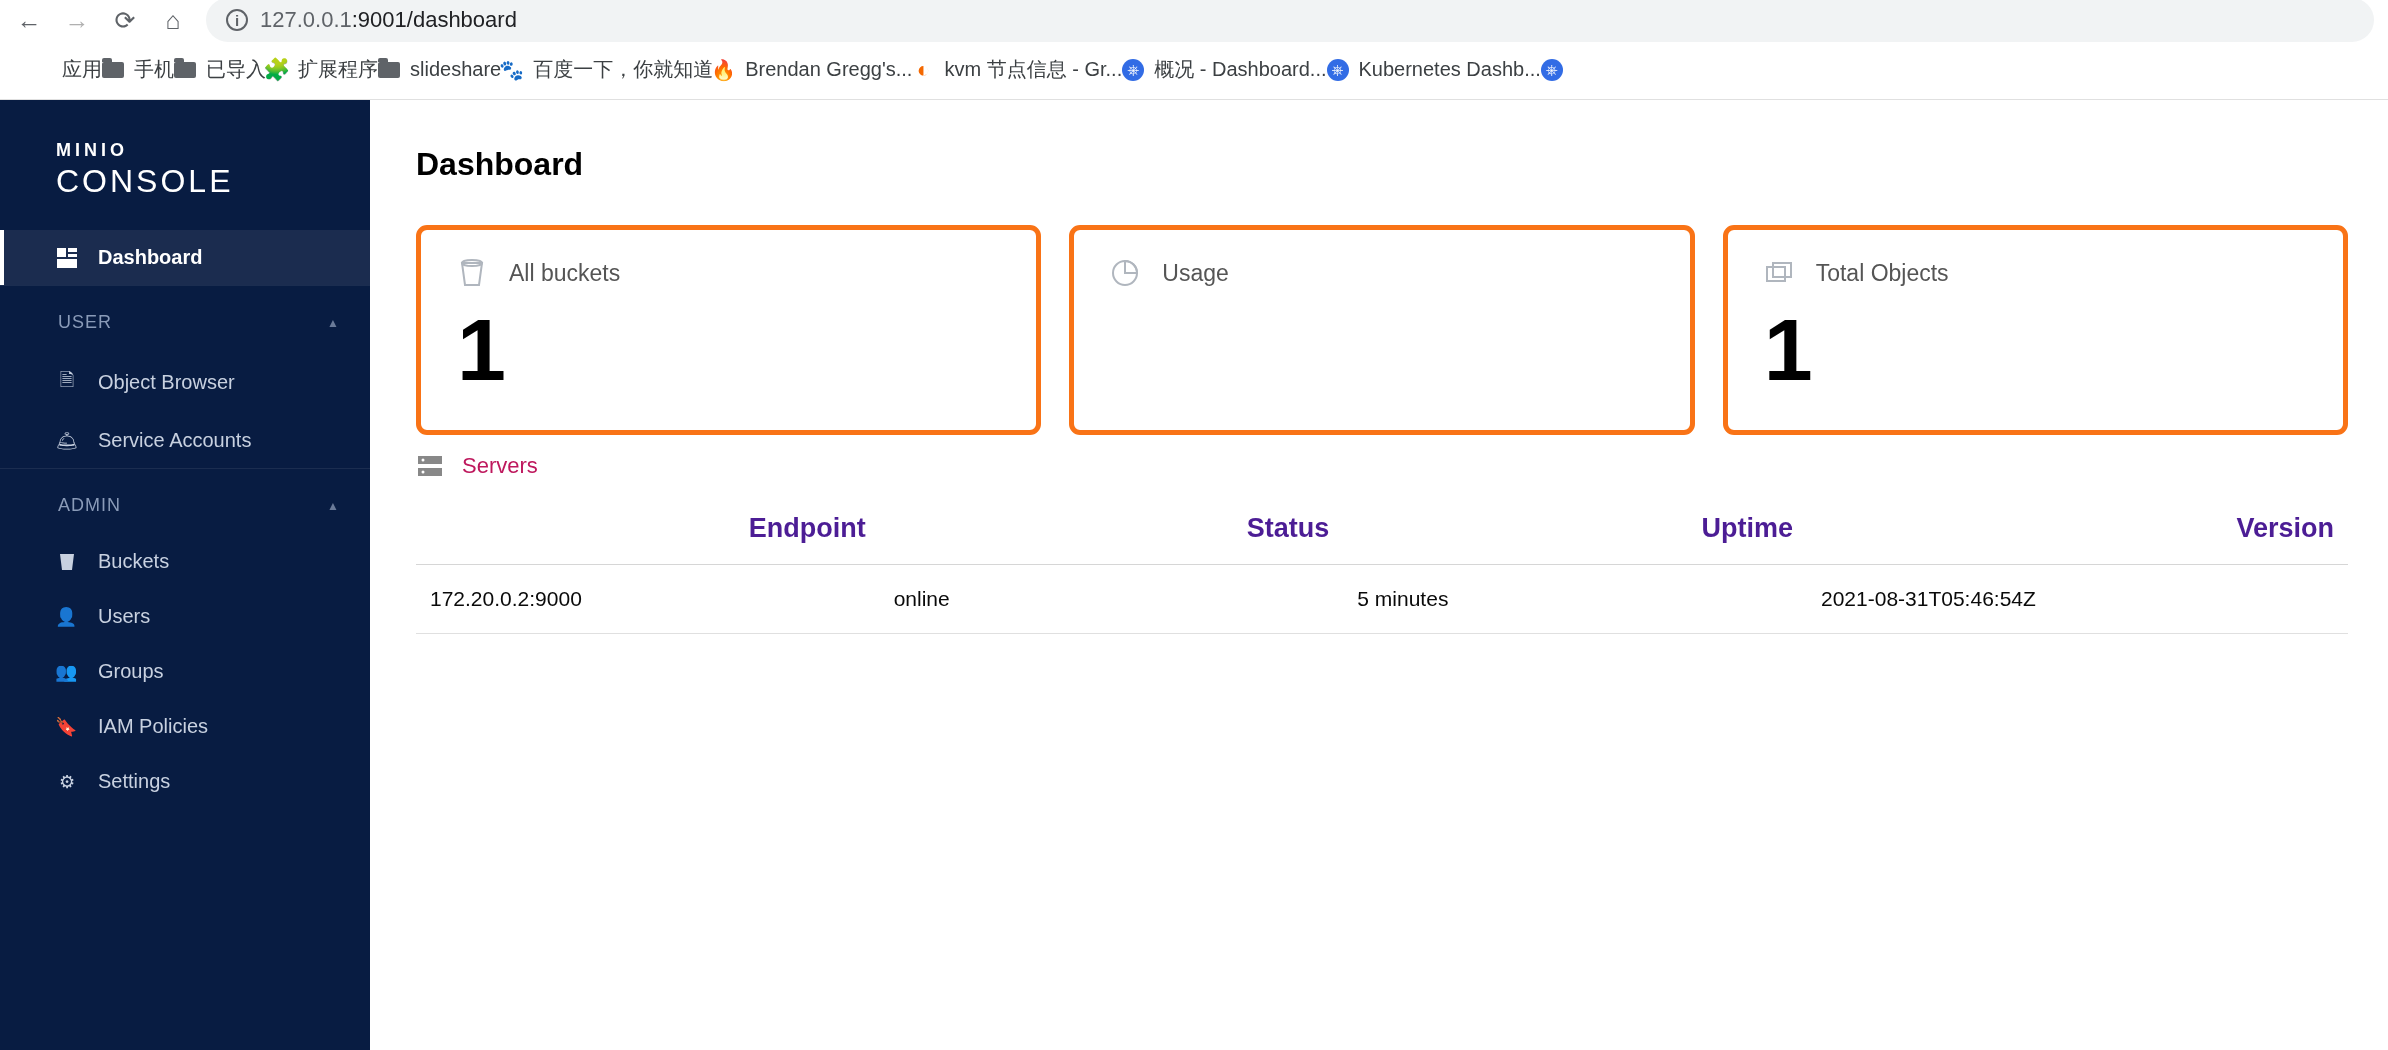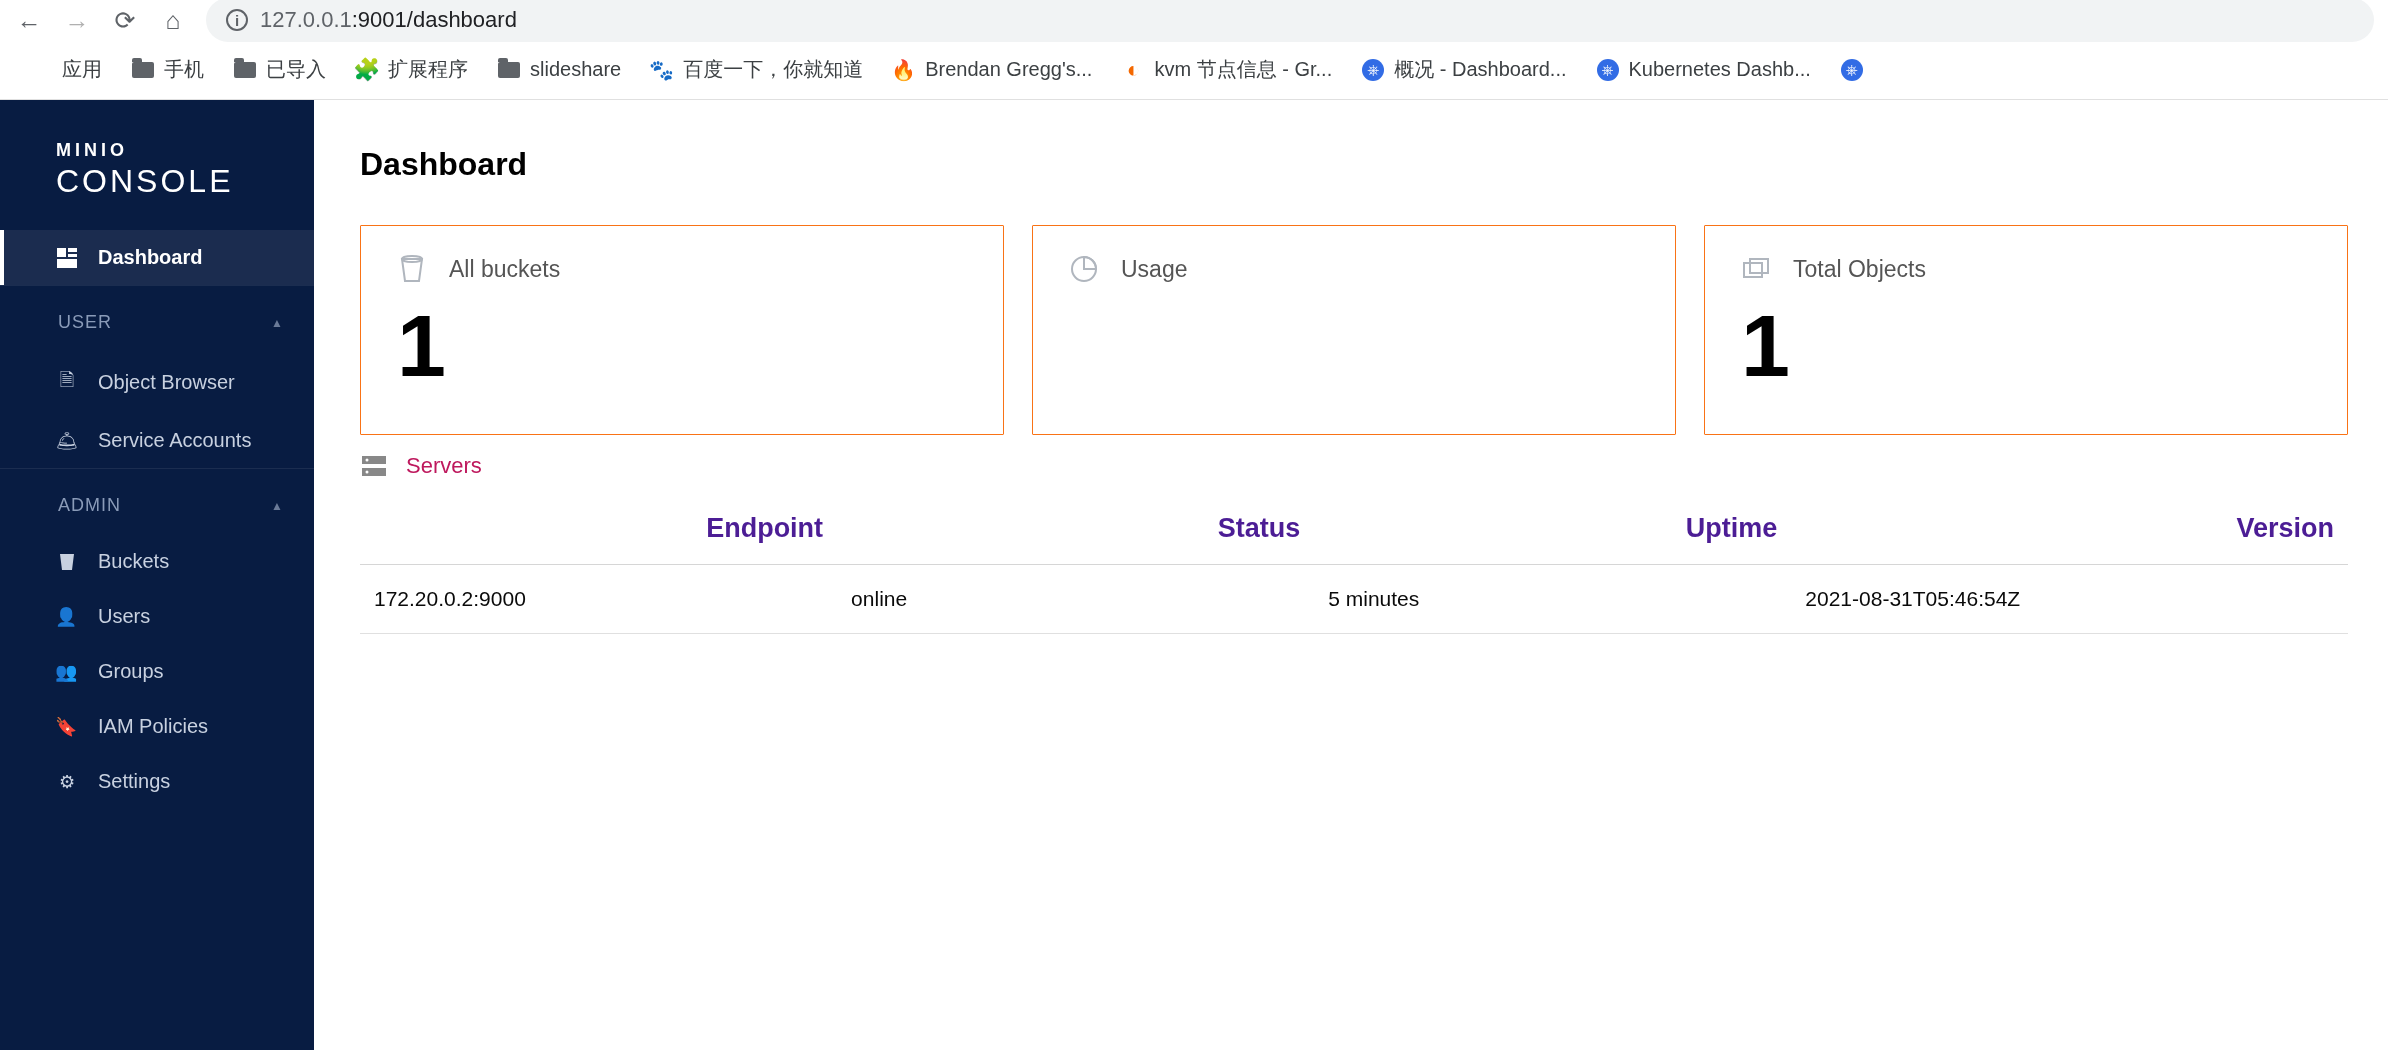--- a/index.html
+++ b/index.html
@@ -6,54 +6,54 @@
   body { width: 2388px; height: 1050px; overflow: hidden; background: #fff; }
 
   
   .browser-bar { height: 40px; display: flex; align-items: center; padding: 0 14px; gap: 18px; background: #fff; font-size: 25px; color: #5f6368; }
   .browser-bar .nav-btn { width: 30px; text-align: center; cursor: pointer; }
   .browser-bar .nav-btn.disabled { color: #b0b0b0; }
   .addr { display: flex; align-items: center; gap: 12px; flex: 1; height: 44px; border-radius: 22px; background: #f1f3f4; padding: 0 20px; font-size: 22px; color: #5f6368; }
   .addr .info { border: 2px solid #5f6368; border-radius: 50%; width: 22px; height: 22px; display: flex; align-items: center; justify-content: center; font-size: 15px; font-weight: bold; }
   .addr .strong { color: #202124; }
 
-  .bookmarks-bar { height: 60px; display: flex; align-items: center; padding: 0 28px 0 30px; gap: 30px; font-size: 20px; color: #3c4043; border-bottom: 1px solid #e0e0e0; }
+  .bookmarks-bar { height: 60px; display: flex; align-items: center; padding: 0 28px 0 30px; font-size: 20px; color: #3c4043; border-bottom: 1px solid #e0e0e0; }
   .bookmarks-bar .bm { display: flex; align-items: center; gap: 10px; cursor: pointer; white-space: nowrap; }
   .bm-ico { width: 22px; height: 22px; display: inline-flex; align-items: center; justify-content: center; }
   .apps-ico { display: grid; grid-template-columns: repeat(3,6px); grid-template-rows: repeat(3,6px); gap: 2px; }
   .apps-ico span:nth-child(1){background:#ea4335}.apps-ico span:nth-child(2){background:#fbbc04}.apps-ico span:nth-child(3){background:#4285f4}
   .apps-ico span:nth-child(4){background:#34a853}.apps-ico span:nth-child(5){background:#ea4335}.apps-ico span:nth-child(6){background:#fbbc04}
   .apps-ico span:nth-child(7){background:#4285f4}.apps-ico span:nth-child(8){background:#34a853}.apps-ico span:nth-child(9){background:#ea4335}
   .folder { width: 22px; height: 16px; background: #5f6368; border-radius: 2px; position: relative; }
   .folder::before { content:""; position:absolute; top:-4px; left:0; width:10px; height:4px; background:#5f6368; border-radius:2px 2px 0 0; }
   .puzzle { color:#4285f4; font-size:22px; }
   .paw { color:#3b5998; font-size:20px; }
   .flame { font-size:20px; }
   .grafana { color:#f46800; font-size:22px; }
   .k8s { width:22px; height:22px; background:#326ce5; border-radius:50%; position:relative; }
   .k8s::after { content:"⎈"; color:#fff; position:absolute; top:50%; left:50%; transform:translate(-50%,-52%); font-size:15px; }
 
   
   .app { display: flex; height: calc(100% - 100px); }
-  .sidebar { width: 314px; background: #081c42; color: #c8d1e0; display: flex; flex-direction: column; }
+  .sidebar { width: 370px; background: #081c42; color: #c8d1e0; display: flex; flex-direction: column; }
   .logo { padding: 40px 0 30px 56px; }
   .logo .minio { font-size: 18px; letter-spacing: 4px; color: #fff; font-weight: 600; }
   .logo .console { font-size: 32px; letter-spacing: 3px; color: #fff; font-weight: 400; margin-top: 2px; }
 
   .nav-item { display: flex; align-items: center; gap: 20px; padding: 16px 0 16px 56px; font-size: 20px; cursor: pointer; color: #c8d1e0; }
   .nav-item.active { background: #1b2c4f; border-left: 4px solid #fff; padding-left: 52px; color: #fff; font-weight: 600; }
   .nav-section { display:flex; align-items:center; justify-content:space-between; padding: 26px 30px 18px 58px; font-size: 18px; color: #8a9bb8; letter-spacing: 1px; border-top: 1px solid rgba(255,255,255,0.08); cursor:pointer; }
   .nav-section .caret { font-size: 12px; color:#6a7a98; }
   .nav-ico { width: 22px; display:flex; justify-content:center; color:#c8d1e0; font-size:18px; }
 
   .main { flex: 1; padding: 46px 40px 0 46px; overflow:auto; }
   .page-title { font-size: 32px; font-weight: 800; color: #000; margin-bottom: 42px; }
 
   .cards { display: flex; gap: 28px; margin-bottom: 18px; }
-  .card { flex: 1; border: 1px solid #f97316; border-radius: 1px; padding: 28px 36px 32px; min-height: 210px; }
+  .card { flex: 1; border: 5px solid #f97316; border-radius: 11px; padding: 28px 36px 32px; min-height: 210px; }
   .card-head { display:flex; align-items:center; gap: 22px; color:#555; font-size: 23px; }
   .card-head .ico { width:30px; height:30px; color:#b0b6be; display:flex; align-items:center; justify-content:center; }
   .card-val { font-size: 88px; font-weight: 800; color:#000; margin-top: 18px; line-height: 1; display:flex; align-items: baseline; gap:4px; }
   .card-val .unit { font-size: 28px; font-weight: 700; }
 
   .servers-head { display:flex; align-items:center; gap: 18px; color:#be185d; font-size: 22px; margin: 10px 0 14px 2px; }
   .servers-head .ico { width:26px; color:#888; }
 
   table { width: 100%; border-collapse: collapse; table-layout: fixed; }
   th { text-align: right; font-size: 27px; font-weight: 700; color:#4c1d95; padding: 20px 14px; border-bottom: 1px solid #d6d6d6; }

